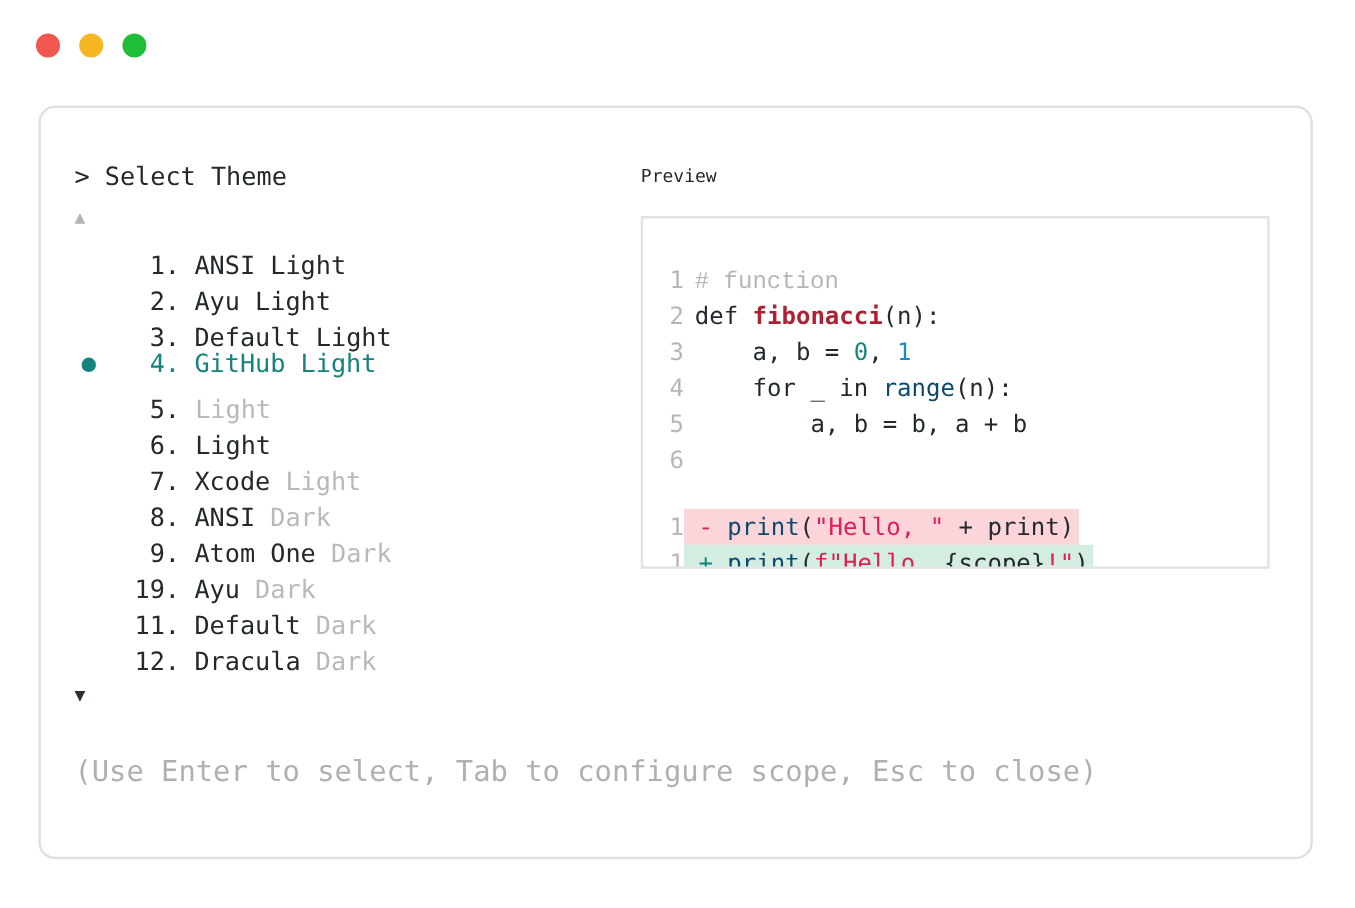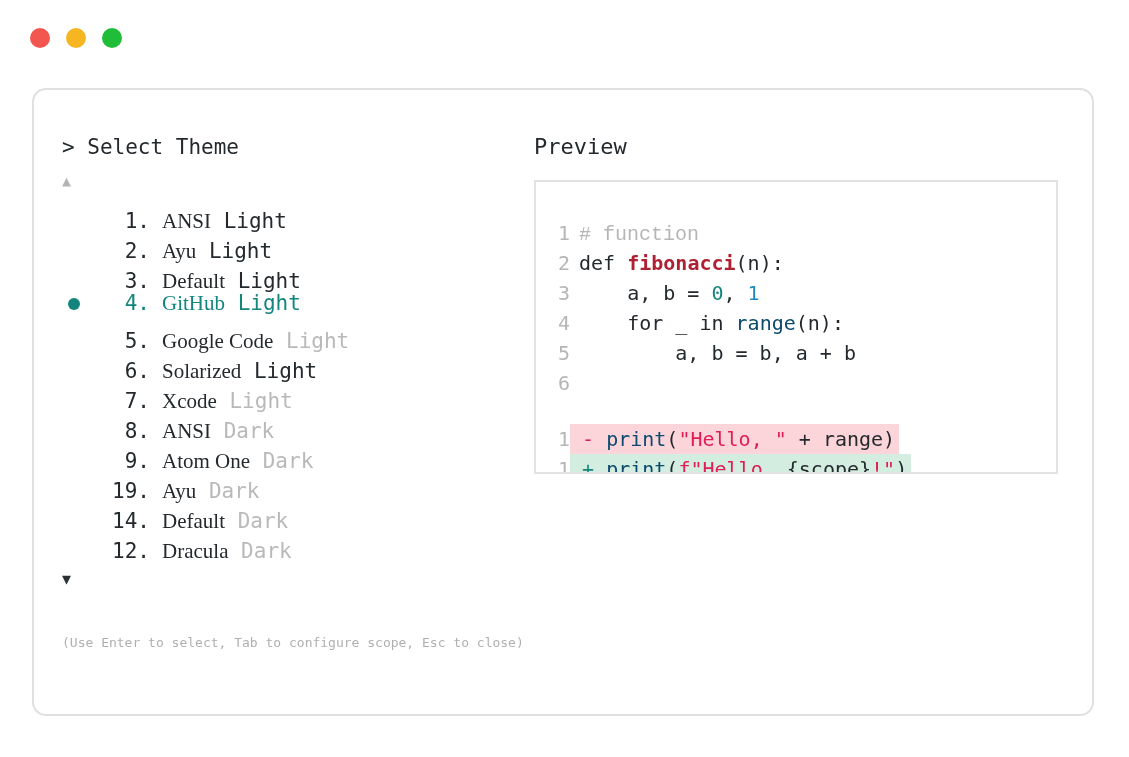--- a/index.html
+++ b/index.html
@@ -116,51 +116,50 @@
     width: 54px;
     flex: 0 0 54px;
     text-align: right;
     color: #24292e;
     white-space: pre;
   }
   .name {
     color: #24292e;
     padding-left: 12px;
     white-space: pre;
-    font-family: Liberation Serif, serif;
   }
   .suffix {
     white-space: pre;
   }
   .suffix.strong { color: #24292e; }
   .suffix.dim    { color: #b9b9b9; }
 
   .theme-row.selected .idx,
   .theme-row.selected .name,
   .theme-row.selected .suffix { color: #14857d; }
 
   .hint {
     position: absolute;
     left: 28px;
     top: 540px;
-    font-size: 13px;
+    font-size: 24px;
     line-height: 26px;
     color: #b0b0b0;
     white-space: pre;
   }
 
   
   .right-col {
     position: absolute;
     left: 500px;
     top: 44px;
     width: 534px;
   }
   .preview-label {
-    font-size: 22px;
+    font-size: 15px;
     line-height: 26px;
     color: #24292e;
     white-space: pre;
   }
 
   .code-panel {
     margin-top: 20px;
     width: 524px;
     height: 294px;
     box-sizing: border-box;
@@ -242,48 +241,48 @@
     <div class="card-inner">
 
       <div class="left-col">
         <div class="prompt-line">&gt; Select Theme</div>
         <div class="scroll-arrow up">▲</div>
         <div class="theme-list">
             <div class="theme-row"><span class="bullet-cell"></span><span class="idx"> 1.</span><span class="name">ANSI</span><span class="suffix strong"> Light</span></div>
             <div class="theme-row"><span class="bullet-cell"></span><span class="idx"> 2.</span><span class="name">Ayu</span><span class="suffix strong"> Light</span></div>
             <div class="theme-row"><span class="bullet-cell"></span><span class="idx"> 3.</span><span class="name">Default</span><span class="suffix strong"> Light</span></div>
             <div class="theme-row selected"><span class="bullet-cell"><span class="bullet"></span></span><span class="idx"> 4.</span><span class="name">GitHub</span><span class="suffix strong"> Light</span></div>
-            <div class="theme-row"><span class="bullet-cell"></span><span class="idx"> 5.</span><span class="name">Google Code</span><span class="suffix dim"> Light</span></div>
-            <div class="theme-row"><span class="bullet-cell"></span><span class="idx"> 6.</span><span class="name">Solarized</span><span class="suffix strong"> Light</span></div>
+            <div class="theme-row"><span class="bullet-cell"></span><span class="idx"> 5.</span><span class="suffix dim"> Light</span></div>
+            <div class="theme-row"><span class="bullet-cell"></span><span class="idx"> 6.</span><span class="suffix strong"> Light</span></div>
             <div class="theme-row"><span class="bullet-cell"></span><span class="idx"> 7.</span><span class="name">Xcode</span><span class="suffix dim"> Light</span></div>
             <div class="theme-row"><span class="bullet-cell"></span><span class="idx"> 8.</span><span class="name">ANSI</span><span class="suffix dim"> Dark</span></div>
             <div class="theme-row"><span class="bullet-cell"></span><span class="idx"> 9.</span><span class="name">Atom One</span><span class="suffix dim"> Dark</span></div>
             <div class="theme-row"><span class="bullet-cell"></span><span class="idx">19.</span><span class="name">Ayu</span><span class="suffix dim"> Dark</span></div>
-            <div class="theme-row"><span class="bullet-cell"></span><span class="idx">14.</span><span class="name">Default</span><span class="suffix dim"> Dark</span></div>
+            <div class="theme-row"><span class="bullet-cell"></span><span class="idx">11.</span><span class="name">Default</span><span class="suffix dim"> Dark</span></div>
             <div class="theme-row"><span class="bullet-cell"></span><span class="idx">12.</span><span class="name">Dracula</span><span class="suffix dim"> Dark</span></div>
           </div>
         <div class="scroll-arrow down">▼</div>
       </div>
 
       <div class="hint">(Use Enter to select, Tab to configure scope, Esc to close)</div>
 
       <div class="right-col">
         <div class="preview-label">Preview</div>
         <div class="code-panel">
           <div>
               <div class="code-line"><span class="ln">1</span><span class="code-text"><span class="tok-comment"># function</span></span></div>
               <div class="code-line"><span class="ln">2</span><span class="code-text"><span class="tok-keyword">def </span><span class="tok-fname">fibonacci</span><span class="tok-punct">(n):</span></span></div>
               <div class="code-line"><span class="ln">3</span><span class="code-text"><span class="tok-plain">    a, b = </span><span class="tok-num-teal">0</span><span class="tok-plain">, </span><span class="tok-num-blue">1</span></span></div>
               <div class="code-line"><span class="ln">4</span><span class="code-text"><span class="tok-plain">    for _ in </span><span class="tok-builtin">range</span><span class="tok-punct">(n):</span></span></div>
               <div class="code-line"><span class="ln">5</span><span class="code-text"><span class="tok-plain">        a, b = b, a + b</span></span></div>
               <div class="code-line"><span class="ln">6</span></div>
             </div>
           <div class="spacer-line"></div>
           <div>
-              <div class="diff-line diff-del"><span class="ln">1</span><span class="diff-body"><span class="diff-sign"> - </span><span class="tok-builtin">print</span><span class="tok-punct">(</span><span class="tok-string">"Hello, "</span><span class="tok-plain"> + range</span><span class="tok-punct">)</span></span></div>
+              <div class="diff-line diff-del"><span class="ln">1</span><span class="diff-body"><span class="diff-sign"> - </span><span class="tok-builtin">print</span><span class="tok-punct">(</span><span class="tok-string">"Hello, "</span><span class="tok-plain"> + print</span><span class="tok-punct">)</span></span></div>
               <div class="diff-line diff-add"><span class="ln">1</span><span class="diff-body"><span class="diff-sign"> + </span><span class="tok-builtin">print</span><span class="tok-punct">(</span><span class="tok-string">f"Hello, </span><span class="tok-plain">{scope}</span><span class="tok-string">!"</span><span class="tok-punct">)</span></span></div>
             </div>
         </div>
       </div>
 
     </div>
   </div>
 </div>
 
 </body></html>

